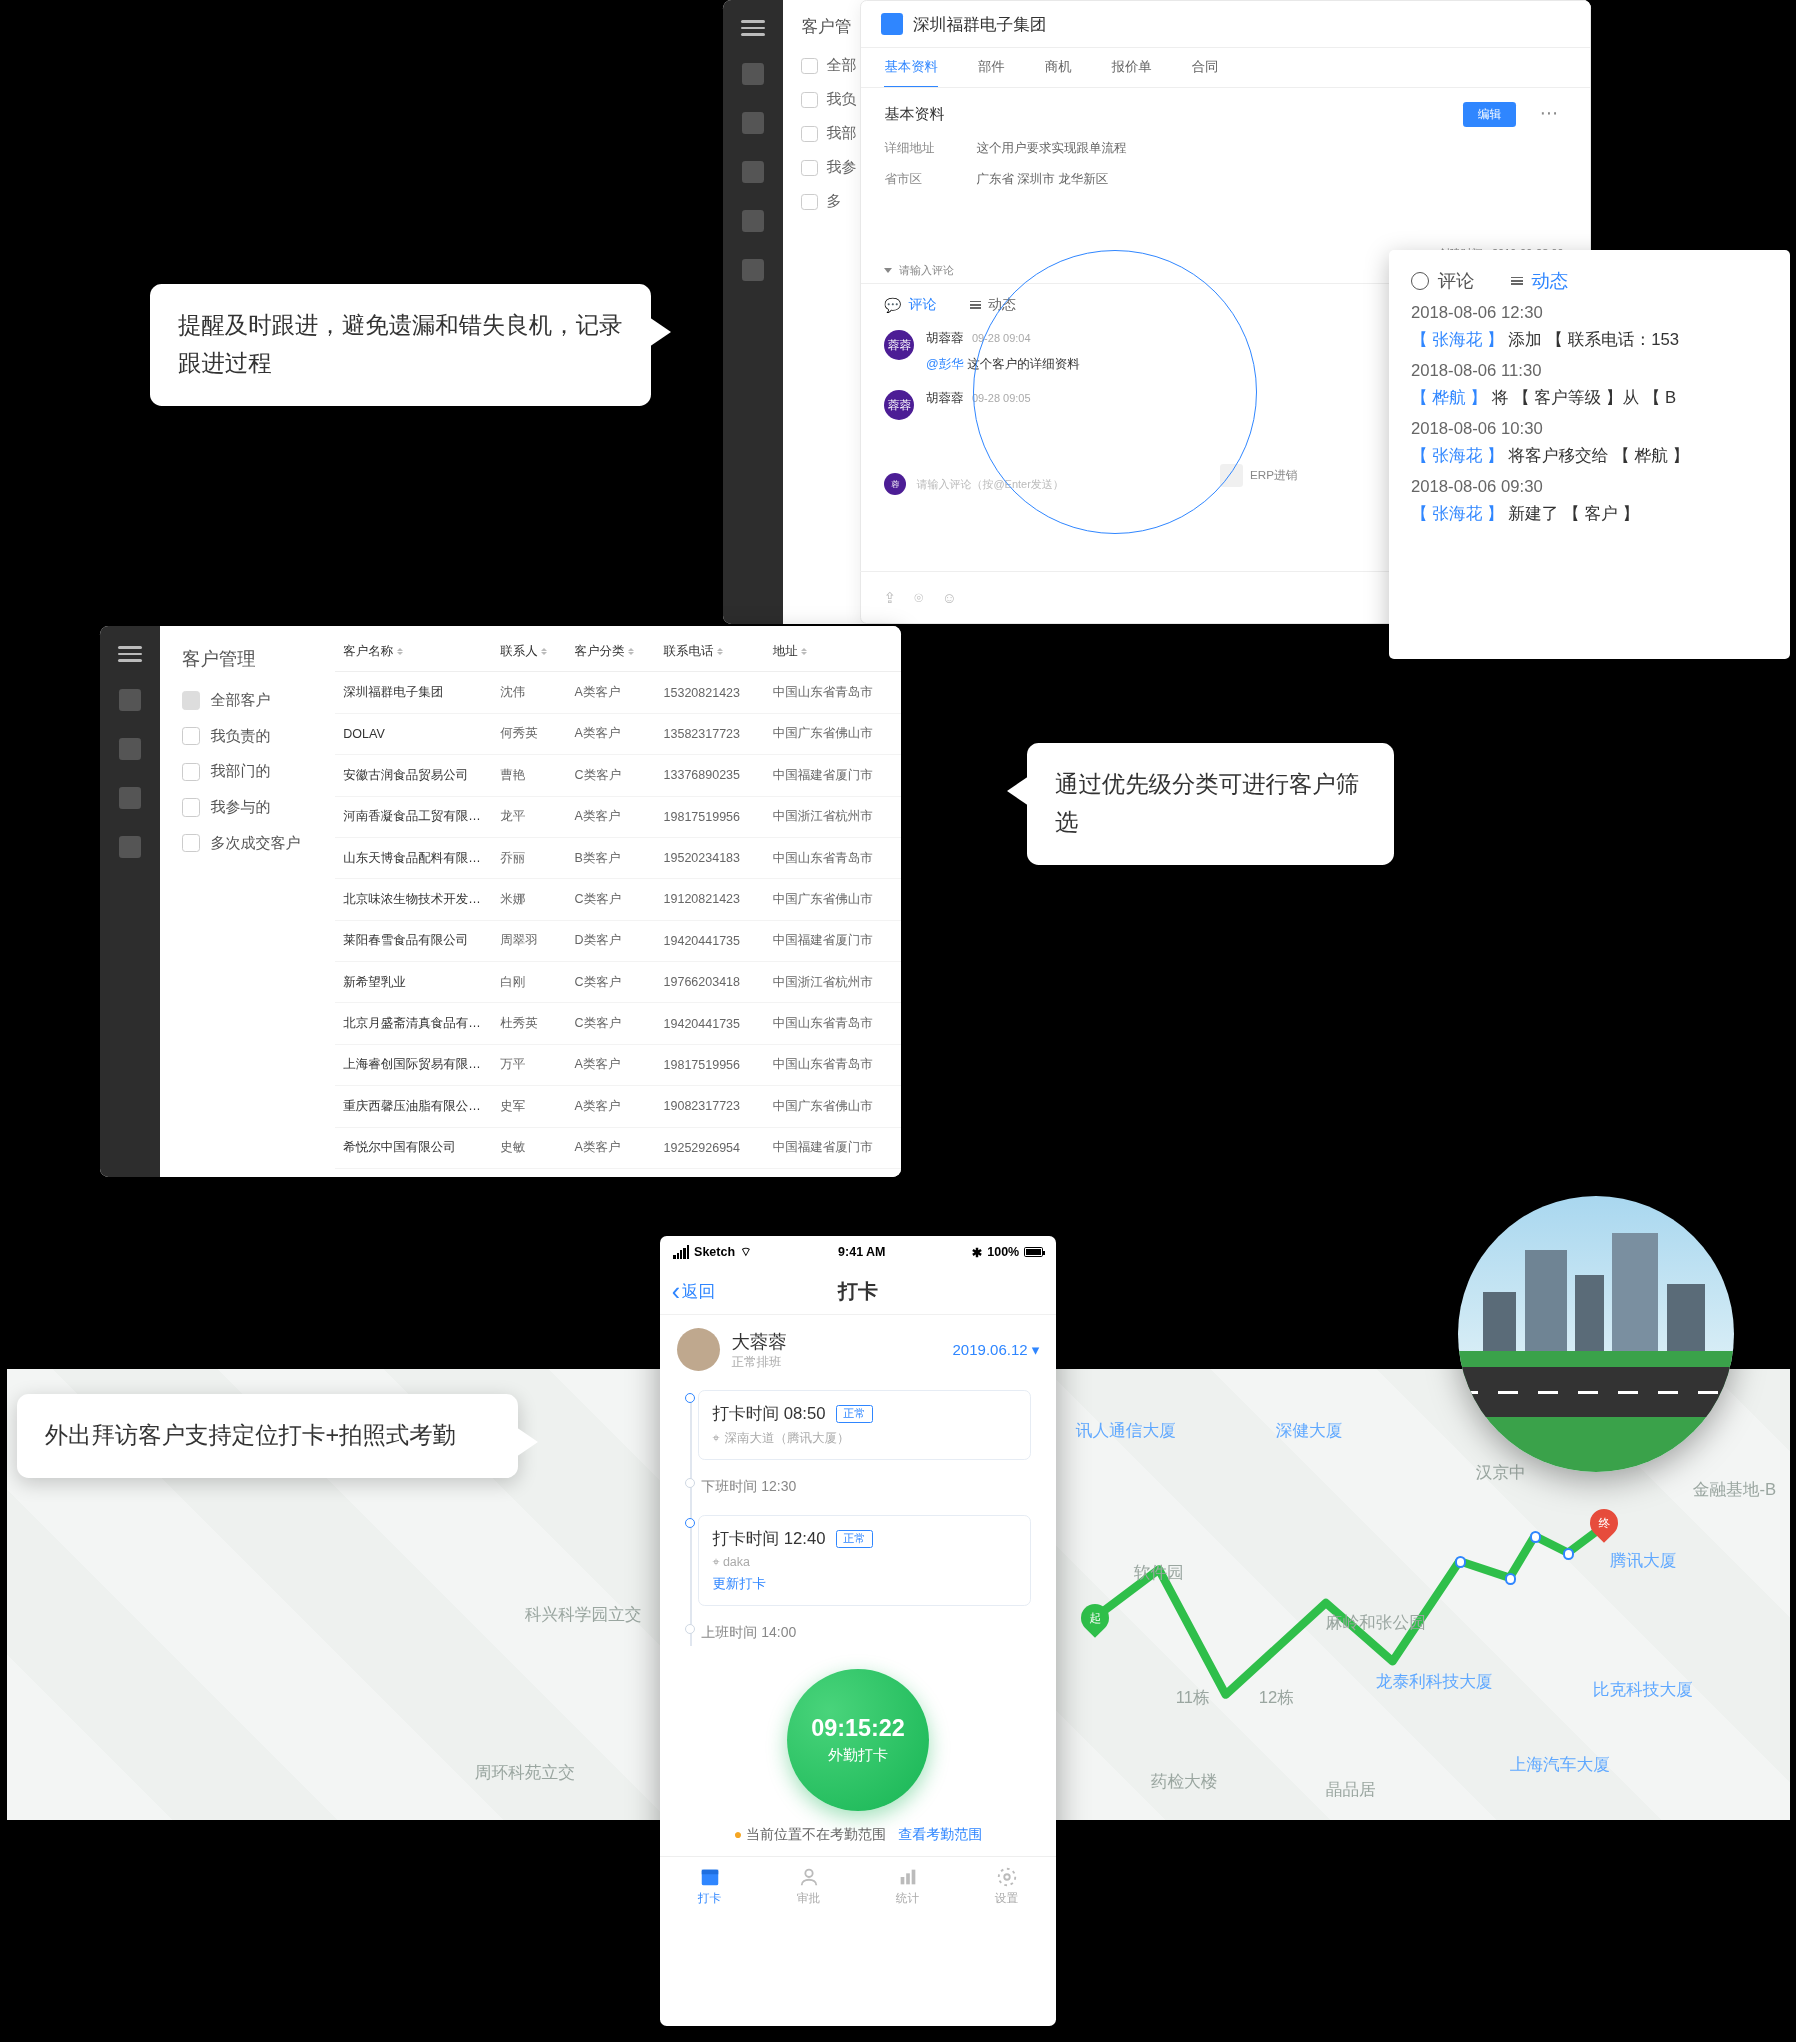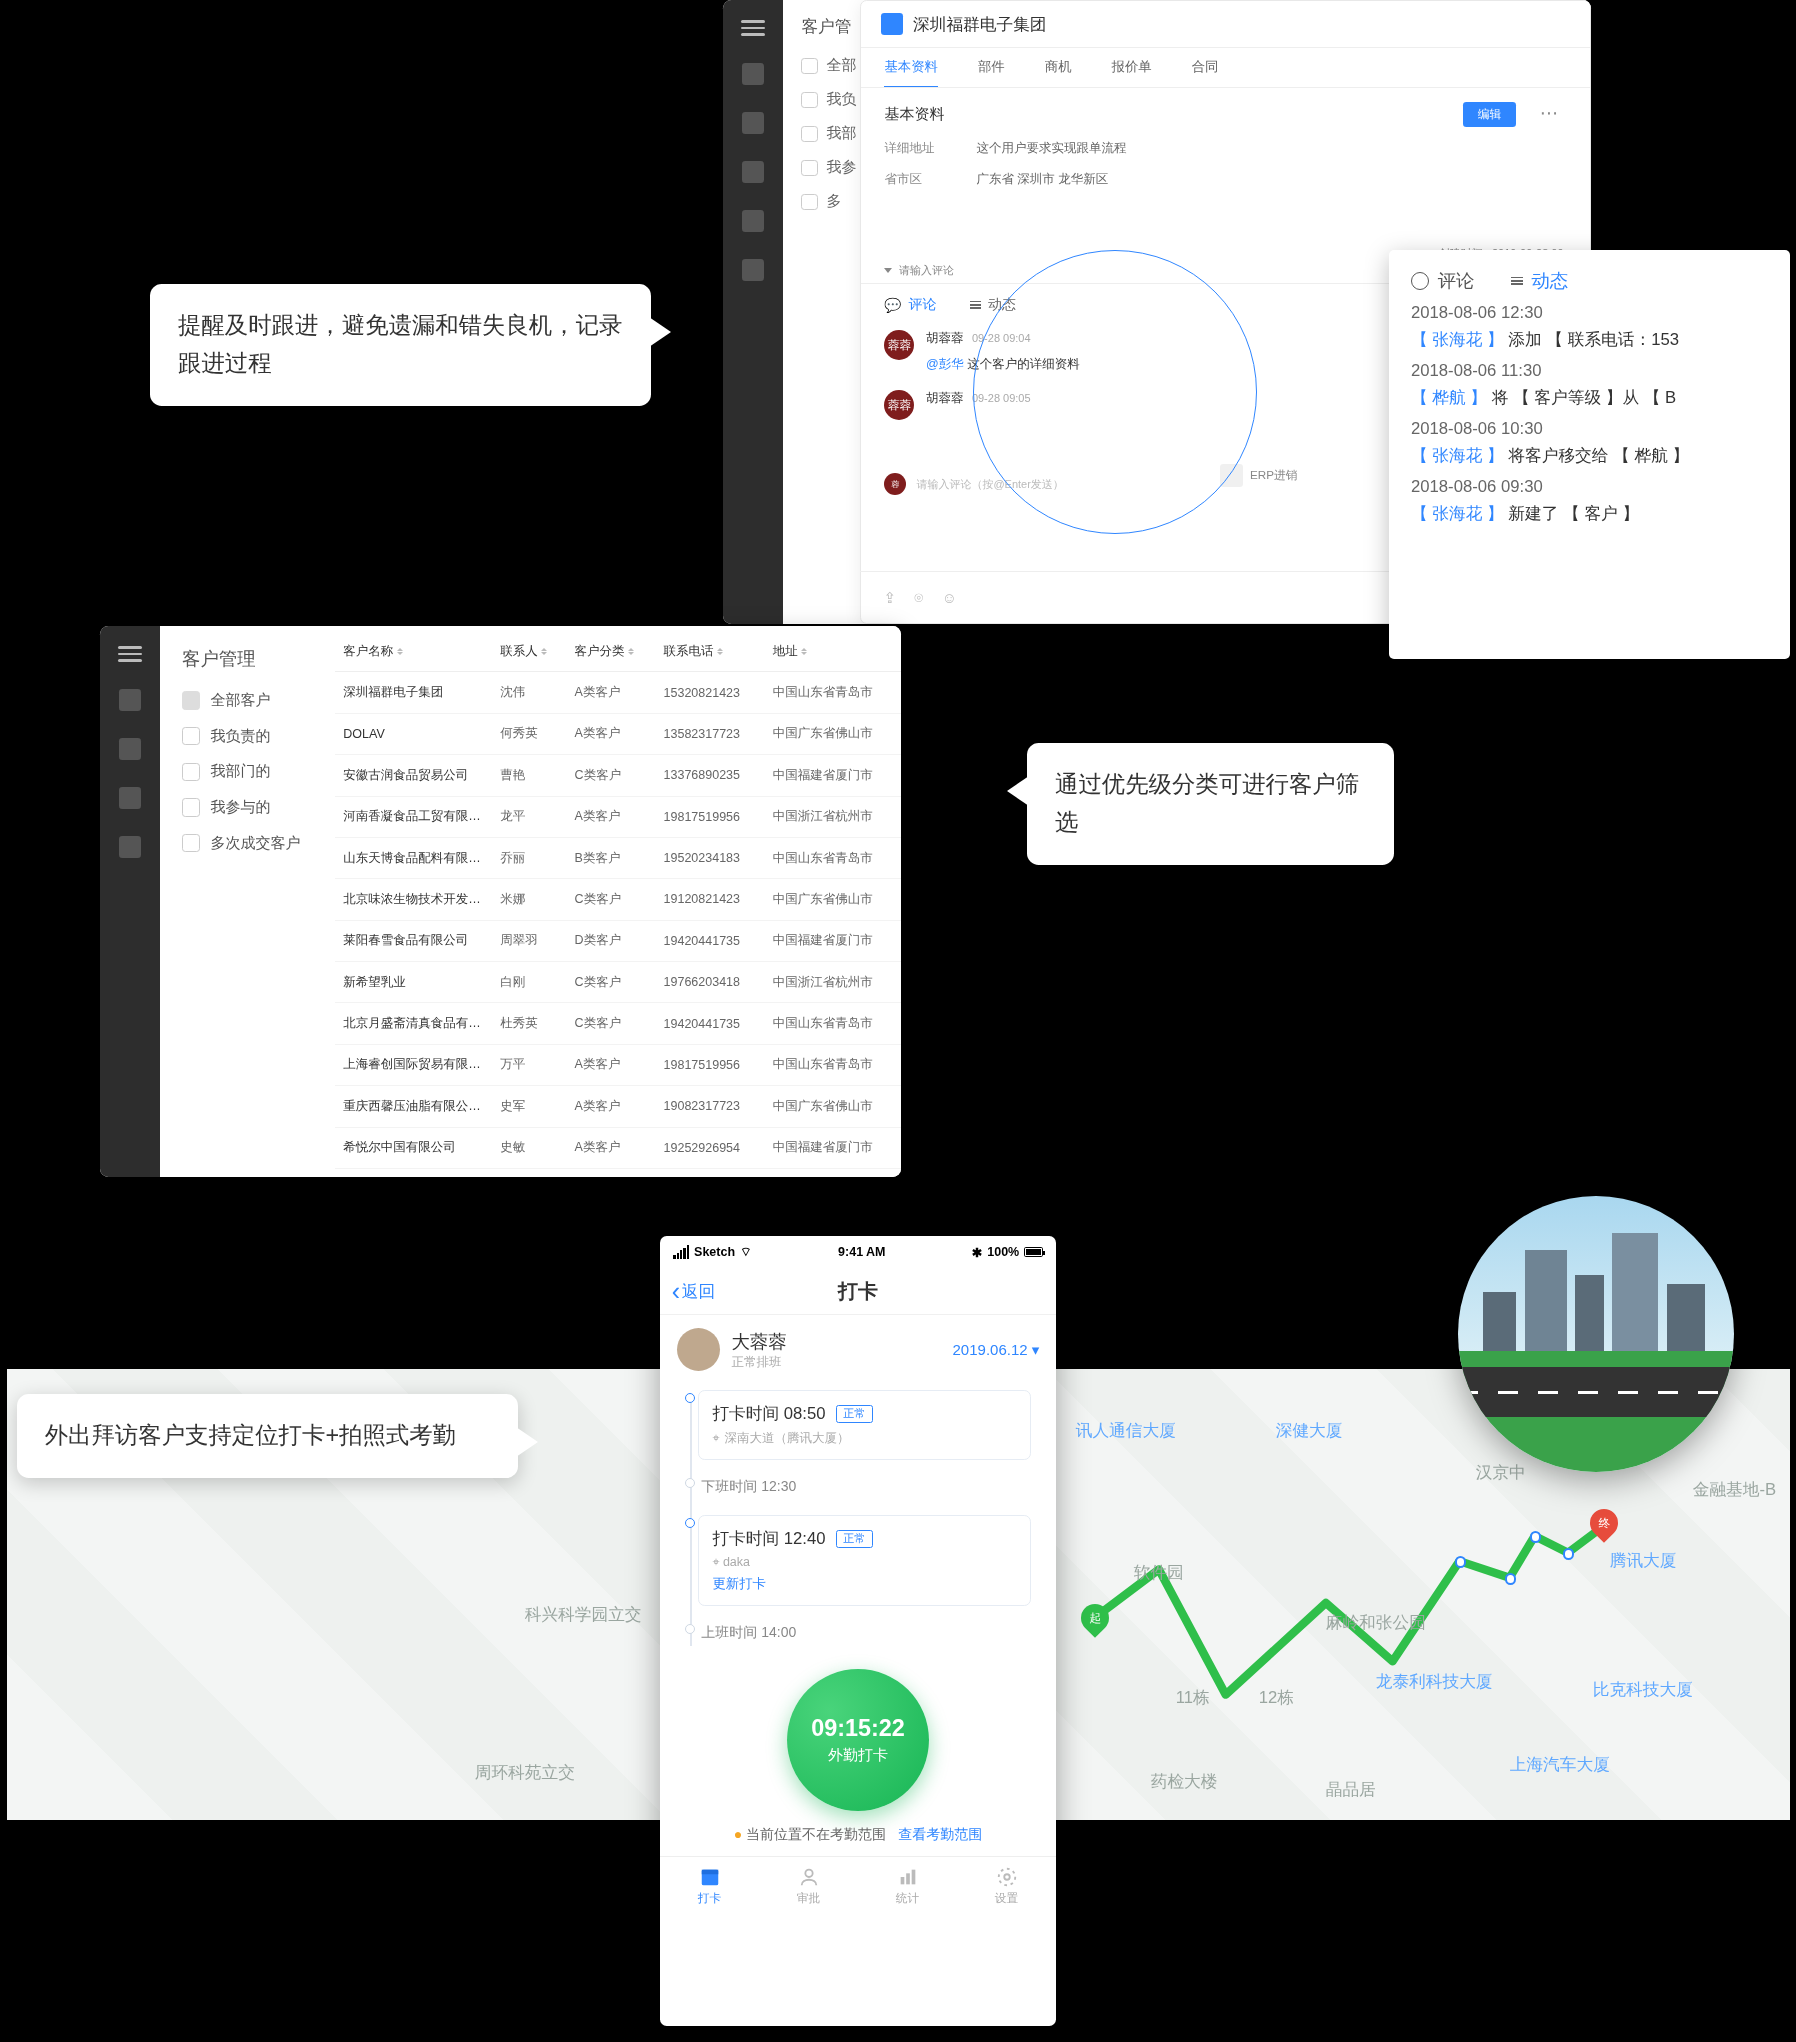--- a/index.html
+++ b/index.html
@@ -75,21 +75,21 @@
   .p1-sysinfo { display:flex; justify-content:space-between; align-items:flex-end; padding:15px 23.4px 5px; font-size:11px; color:#888;}
   .p1-sysinfo .left { display:flex; align-items:center; gap:6.7px;}
   .tri-down { width:0;height:0;border-left:4.2px solid transparent;border-right:4.2px solid transparent;border-top:5px solid #888;}
   .p1-sysinfo .right { text-align:right; line-height:1.5;margin-top:36px;}
   .p1-comments-bar { display:flex; gap:33px; padding:11.7px 23.4px 8.3px; font-size:14px; border-top:0.8px solid #eee;}
   .p1-comments-bar .c-tab { display:flex; align-items:center; gap:6.7px; color:#666;}
   .p1-comments-bar .c-tab.active { color:#2f86ff;}
   .lines-icon { display:inline-flex; flex-direction:column; gap:1.7px;}
   .lines-icon span{width:11.7px;height:1.7px;background:#666;}
   .cmt { display:flex; gap:11.7px; padding:8.3px 23.4px; align-items:flex-start;}
-  .avatar { width:30px;height:30px;border-radius:50%;background:#7f1d1d;color:#fff;display:flex;align-items:center;justify-content:center;font-size:11.7px;}
+  .avatar { width:30px;height:30px;border-radius:50%;background:#4c1d95;color:#fff;display:flex;align-items:center;justify-content:center;font-size:11.7px;}
   .cmt .line1 { font-size:12.5px; }
   .cmt .line1 .name{ color:#333; font-weight:500; margin-right:8.3px;}
   .cmt .line1 .time{ color:#aaa; font-size:11px;}
   .cmt .line2 { font-size:12.5px; margin-top:9px;}
   .mention { color:#2f86ff; }
   .p1-circle {
     position:absolute; left:250px; top:250px; width:284px; height:284px;
     border:1.7px solid #2f86ff; border-radius:50%; pointer-events:none;
   }
   .erp-badge{

